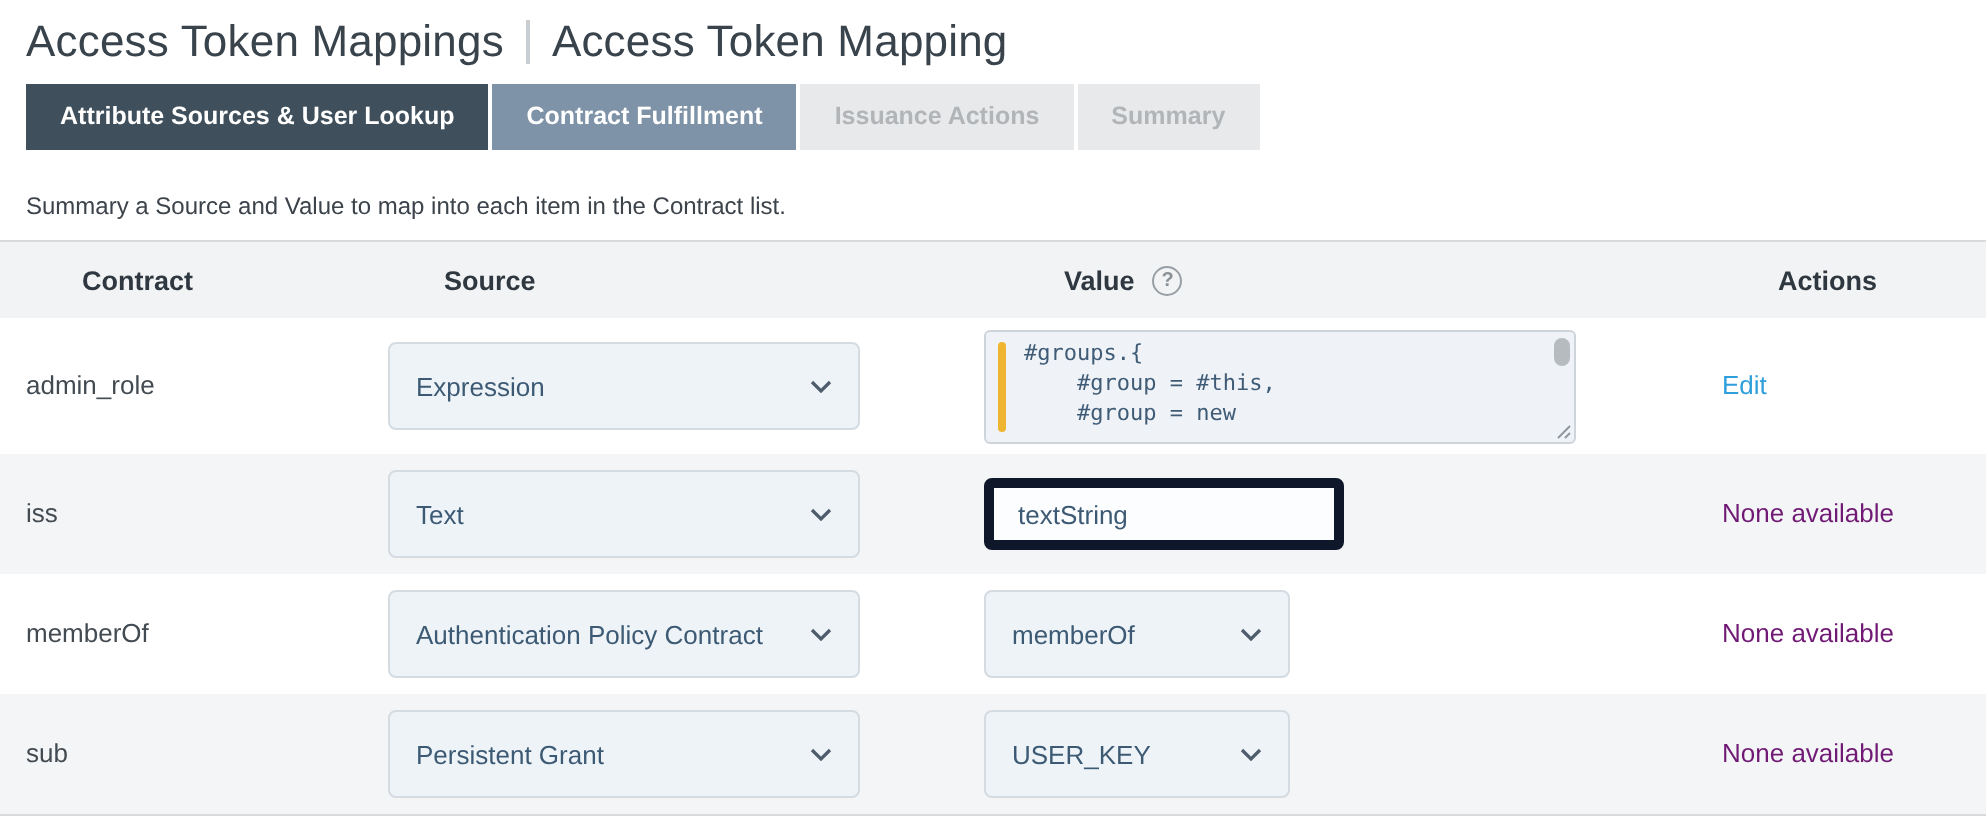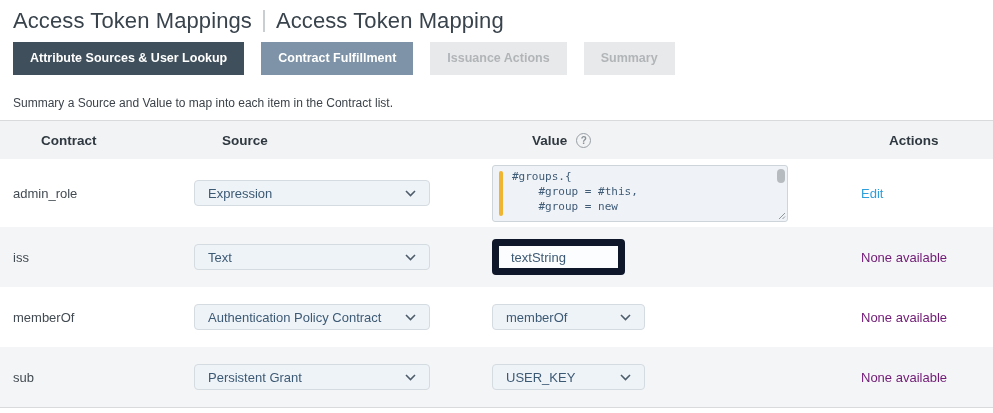--- a/index.html
+++ b/index.html
@@ -6,21 +6,21 @@
   html, body { width: 993px; height: 413px; background: #ffffff; overflow: hidden; }
   body { font-family: "Liberation Sans", sans-serif; color: #3d454c; }
   .page { padding-top: 6px; }
 
   
   .title-bar { display: flex; align-items: center; gap: 11px; padding: 0 13px; height: 30px; }
   .title-bar span { font-size: 22px; font-weight: 400; color: #39434c; letter-spacing: 0.1px; }
   .title-sep { width: 2px; height: 22px; background: #c9ced2; flex: none; }
 
   
-  .tabs { display: flex; gap: 17px; margin: 6px 13px 0 13px; }
+  .tabs { display: flex; gap: 2px; margin: 6px 13px 0 13px; }
   .tab { height: 33px; line-height: 33px; padding: 0 17px; font-size: 12.5px; font-weight: bold; white-space: nowrap; cursor: pointer; }
   .tab-visited { background: #3f4f5b; color: #ffffff; }
   .tab-active  { background: #7e93a7; color: #ffffff; }
   .tab-disabled{ background: #e8e9ea; color: #b2b5b8; cursor: default; }
 
   
   .instruction { margin: 21px 13px 10px 13px; font-size: 12px; color: #3c434a; }
 
   
   .table { border-top: 1px solid #d8dadc; border-bottom: 1px solid #d8dadc; }
@@ -31,28 +31,28 @@
   .th-value { display: flex; align-items: center; gap: 9px; margin-left: 12px; }
   .help { width: 15px; height: 15px; border: 1px solid #989fa5; border-radius: 50%; color: #8a9298;
           font-size: 10px; font-weight: bold; display: inline-flex; align-items: center; justify-content: center; cursor: pointer; }
 
   .row { min-height: 60px; background: #ffffff; }
   .row:nth-child(even) { background: #f4f5f6; }
   .row-tall { min-height: 68px; }
   .contract-label { font-size: 13px; color: #434b52; }
 
   
-  .select { width: 236px; height: 26px; background: #eef3f7; border: 1px solid #d4dbe1; border-radius: 4px;
+  .select { width: 236px; height: 44px; background: #eef3f7; border: 1px solid #d4dbe1; border-radius: 4px;
             display: flex; align-items: center; justify-content: space-between; padding: 1px 13px; cursor: pointer; }
   .select-sm { width: 153px; }
   .select-label { font-size: 13px; color: #3d5a75; }
   .chevron { width: 11px; height: 7px; stroke: #4e5d6b; stroke-width: 1.6; fill: none; flex: none; }
 
   
-  .text-input { width: 133px; height: 36px; background: #fcfdfe; border: 7px solid #0f172a; border-radius: 4px;
+  .text-input { width: 180px; height: 36px; background: #fcfdfe; border: 5px solid #0f172a; border-radius: 4px;
                 padding: 0 12px; font-size: 13px; color: #3d5a75; font-family: "Liberation Sans", sans-serif; }
 
   
   .expr-box { position: relative; width: 296px; height: 57px; background: #eff3f7; border: 1px solid #cdd5db;
               border-radius: 3px; overflow: hidden; cursor: text; }
   .expr-accent { position: absolute; left: 6px; top: 5px; bottom: 5px; width: 4px; background: #f0b530; border-radius: 2px; }
   .expr-code { margin: 0; padding: 3px 14px 0 19px; font-family: "DejaVu Sans Mono", monospace;
                font-size: 11px; line-height: 15px; color: #3f5b76; white-space: pre; }
   .expr-scrollbar { position: absolute; right: 2px; top: 3px; width: 8px; height: 14px; border-radius: 4px; background: #b6bbc0; }
   .expr-resize { position: absolute; right: 1px; bottom: 1px; width: 9px; height: 9px; stroke: #8f979e; stroke-width: 1; }

